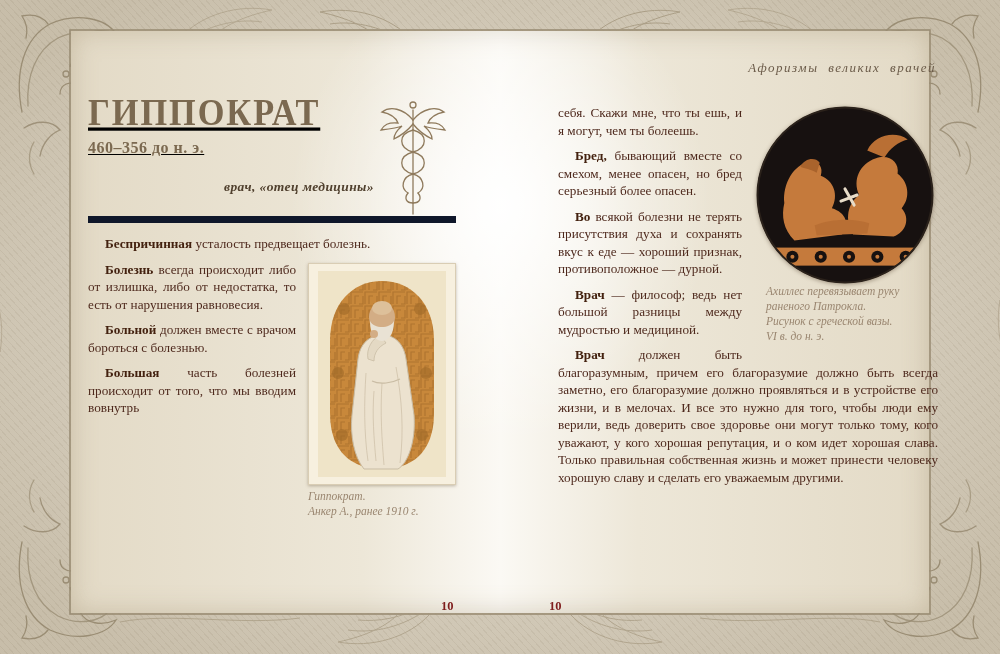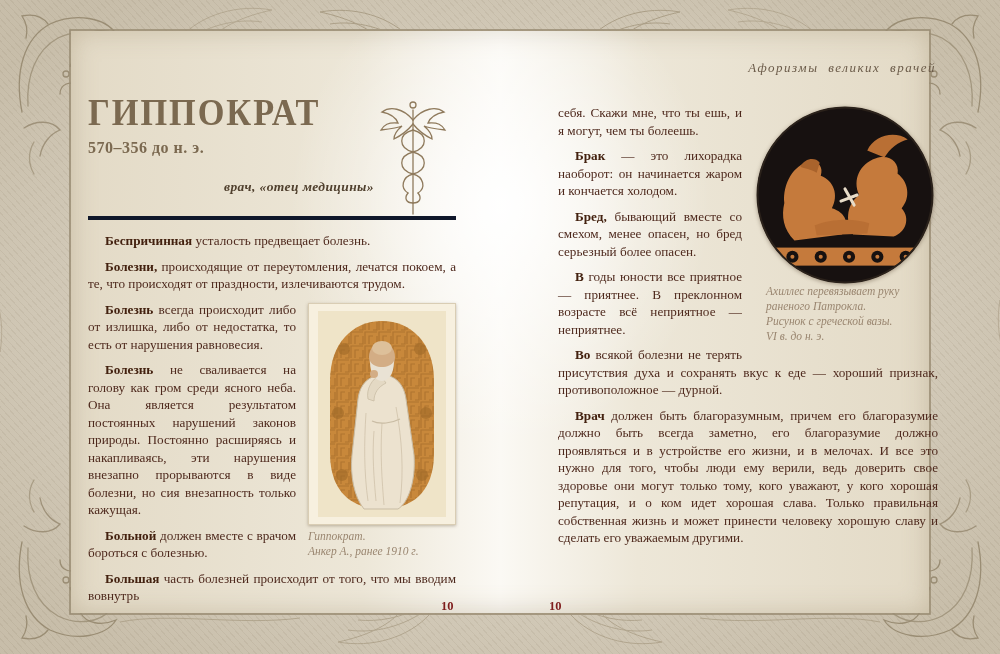--- a/index.html
+++ b/index.html
@@ -14,21 +14,21 @@
   .frame-svg{position:absolute;left:0;top:0;}
   
   .spread{position:absolute;left:71px;top:31px;width:858px;height:582px;
     background:linear-gradient(90deg,#e3dac6 0%,#ede7d8 34%,#fbf9f4 50%,#ede7d8 66%,#e3dac6 100%);
     box-shadow:inset 0 0 26px rgba(150,132,100,.35);}
   .spread .glow{position:absolute;inset:0;
     background:radial-gradient(ellipse 300px 340px at 50% 30%, rgba(255,255,255,.95), rgba(255,255,255,0) 70%);}
 
   
   .left-content{position:absolute;left:88px;top:94px;width:368px;}
-  .lp-header{position:relative;height:122px;border-bottom:4px solid #0f172a;}
+  .lp-header{position:relative;height:122px;border-bottom:7px solid #0f172a;text-decoration:underline;}
   .lp-title{font-size:35px;font-weight:bold;letter-spacing:2px;color:#7b6950;
     line-height:1;margin:0;transform:scale(.98,1.08);transform-origin:left top;}
   .lp-dates{font-size:16px;font-weight:bold;color:#7b6950;margin-top:10px;letter-spacing:.5px;}
   .lp-subtitle{position:absolute;right:82px;top:66px;text-align:right;
     font-style:italic;font-weight:bold;font-size:13.5px;color:#50402e;line-height:1.3;letter-spacing:.4px;}
   .caduceus{position:absolute;right:6px;top:2px;}
 
   .page-body{margin-top:12px;font-size:13.2px;line-height:17.5px;color:#4e291d;
     text-align:justify;}
   .page-body p{margin:0 0 8px 0;text-indent:17px;}
@@ -102,21 +102,21 @@
 
   <div class="spread">
     <div class="glow"></div>
   </div>
 
   <div class="running-header">Афоризмы  великих  врачей</div>
 
   <div class="left-content">
     <div class="lp-header">
       <div class="lp-title">ГИППОКРАТ</div>
-      <div class="lp-dates">570–356 до н. э.</div>
+      <div class="lp-dates">460–356 до н. э.</div>
       <div class="lp-subtitle">
         <br>
         <span>врач, «отец медицины»</span>
       </div>
 
       <svg class="caduceus" width="74" height="120" viewBox="0 0 70 120">
         <g fill="none" stroke="#8f7a5c" stroke-width="1.3" stroke-linecap="round">
           <line x1="35" y1="14" x2="35" y2="118"></line>
           <circle cx="35" cy="9" r="3"></circle>
           <path d="M35,24 C25,12 12,10 4,16 C14,18 18,22 20,27 C10,26 6,29 3,34 C12,33 20,32 24,30 C18,35 16,39 16,43 C24,39 31,33 35,28"></path>
@@ -125,21 +125,20 @@
           <path d="M35,34 C50,38 50,52 35,56 C20,60 20,74 35,78 C46,81 48,92 40,97"></path>
           <path d="M30,97 C26,102 28,107 35,107"></path>
           <path d="M40,97 C44,102 42,107 35,107"></path>
         </g>
       </svg>
     </div>
 
     <div class="page-body">
       <div>
           <p><b>Беспричинная </b>усталость предвещает болезнь.</p>
-          <p><b>Болезни, </b>происходящие от переутомления, лечатся покоем, а те, что происходят от праздности, излечиваются трудом.</p>
         </div>
 
       <div class="portrait-float">
         
         <svg class="portrait-card" width="148" height="222" viewBox="0 0 148 222">
           <defs>
             <pattern id="gk" width="14" height="14" patternUnits="userSpaceOnUse">
               <path d="M1,13 L1,1 L13,1 M5,13 L5,5 L9,5 M13,5 L13,13 L9,13" stroke="#9a6325" stroke-width="1.2" fill="none"></path>
             </pattern>
           </defs>
@@ -169,21 +168,20 @@
           </g>
         </svg>
         <div class="img-caption">
             <div>Гиппократ.</div>
             <div>Анкер А., ранее 1910 г.</div>
           </div>
       </div>
 
       <div>
           <p><b>Болезнь </b>всегда происходит либо от излишка, либо от недостатка, то есть от нарушения равновесия.</p>
-          <p><b>Болезнь </b>не сваливается на голову как гром среди ясного неба. Она является результатом постоянных нарушений законов природы. Постоянно расширяясь и накапливаясь, эти нарушения внезапно прорываются в виде болезни, но сия внезапность только кажущая.</p>
           <p><b>Больной </b>должен вместе с врачом бороться с болезнью.</p>
           <p><b>Большая </b>часть болезней происходит от того, что мы вводим вовнутрь</p>
         </div>
     </div>
   </div>
 
   <div class="right-content">
     <div class="page-body">
       <div class="vase-float">
 
@@ -232,26 +230,25 @@
         <div class="vase-caption">
             <div>Ахиллес перевязывает руку</div>
             <div>раненого Патрокла.</div>
             <div>Рисунок с греческой вазы.</div>
             <div>VI в. до н. э.</div>
           </div>
       </div>
 
       <div>
           <p class="noindent">себя. Скажи мне, что ты ешь, и я могут, чем ты болеешь.</p>
-          <p><b>Брак </b>— это лихорадка наоборот: он начинается жаром и кончается холодом.</p>
           <p><b>Бред, </b>бывающий вместе со смехом, менее опасен, но бред серьезный более опасен.</p>
-          <p><b>В </b>годы юности все приятное — приятнее. В преклонном возрасте всё неприятное — неприятнее.</p>
         </div>
       <div>
           <p><b>Во </b>всякой болезни не терять присутствия духа и сохранять вкус к еде — хороший признак, противоположное — дурной.</p>
+          <p><b>Врач </b>— философ; ведь нет большой разницы между мудростью и медициной.</p>
           <p><b>Врач </b>должен быть благоразумным, причем его благоразумие должно быть всегда заметно, его благоразумие должно проявляться и в устройстве его жизни, и в мелочах. И все это нужно для того, чтобы люди ему верили, ведь доверить свое здоровье они могут только тому, кого уважают, у кого хорошая репутация, и о ком идет хорошая слава. Только правильная собственная жизнь и может принести человеку хорошую славу и сделать его уважаемым другими.</p>
         </div>
     </div>
   </div>
 
   <div class="page-num left">10</div>
   <div class="page-num right">10</div>
 </div>
 
 </body></html>

